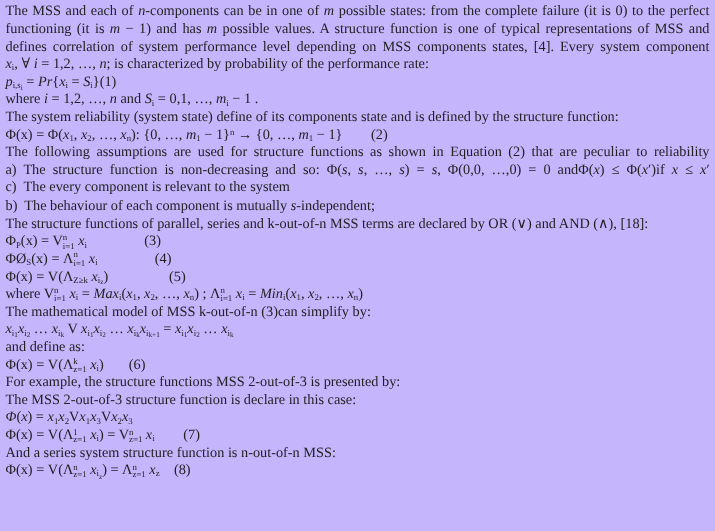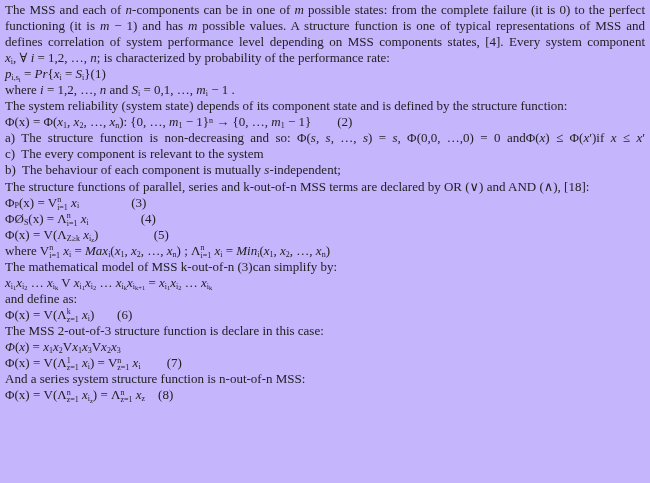--- a/index.html
+++ b/index.html
@@ -48,32 +48,34 @@
 </head>
 <body>
 
 <div class="page" style="background: #c4b5fd; color: rgb(34, 34, 34);">
     <div class="line j">The MSS and each of <i>n</i>-components can be in one of <i>m</i> possible states: from the complete failure (it is 0) to the perfect</div>
     <div class="line j">functioning (it is <i>m</i> − 1) and has <i>m</i> possible values. A structure function is one of typical representations of MSS and</div>
     <div class="line j">defines correlation of system performance level depending on MSS components states, [4]. Every system component</div>
     <div class="line"><i>x</i><sub>i</sub>, ∀ <i>i</i> = 1,2, …, <i>n</i>; is characterized by probability of the performance rate:</div>
     <div class="line"><i>p</i><sub>i,s<sub>i</sub></sub> = <i>Pr</i>{<i>x</i><sub>i</sub> = <i>S</i><sub>i</sub>}(1)</div>
     <div class="line">where <i>i</i> = 1,2, …, <i>n</i> and <i>S</i><sub>i</sub> = 0,1, …, <i>m</i><sub>i</sub> − 1 .</div>
-    <div class="line">The system reliability (system state) depends of its component state and is defined by the structure function:</div>
+    <div class="line">The system reliability (system state) define of its components state and is defined by the structure function:</div>
     <div class="line">Φ(x) = Φ(<i>x</i><sub>1</sub>, <i>x</i><sub>2</sub>, …, <i>x</i><sub>n</sub>): {0, …, <i>m</i><sub>1</sub> − 1}<sup>n</sup> → {0, …, <i>m</i><sub>1</sub> − 1}        (2)</div>
+    <div class="line j">The following assumptions are used for structure functions as shown in Equation (2) that are peculiar to reliability</div>
     <div class="line j">a)  The structure function is non-decreasing and so: Φ(<i>s</i>, <i>s</i>, …, <i>s</i>) = <i>s</i>, Φ(0,0, …,0) = 0 andΦ(<i>x</i>) ≤ Φ(<i>x</i>′)if <i>x</i> ≤ <i>x</i>′</div>
     <div class="line">c)  The every component is relevant to the system</div>
     <div class="line">b)  The behaviour of each component is mutually <i>s</i>-independent;</div>
     <div class="line">The structure functions of parallel, series and k-out-of-n MSS terms are declared by OR (∨) and AND (∧), [18]:</div>
     <div class="line">Φ<sub>P</sub>(x) = V<span class="ss"><span>n</span><span>i=1</span></span> <i>x</i><sub>i</sub>                (3)</div>
     <div class="line">ΦØ<sub>S</sub>(x) = Λ<span class="ss"><span>n</span><span>i=1</span></span> <i>x</i><sub>i</sub>                (4)</div>
     <div class="line">Φ(x) = V(Λ<sub>Z≥k</sub> <i>x</i><sub>i<sub>z</sub></sub>)                 (5)</div>
     <div class="line">where V<span class="ss"><span>n</span><span>i=1</span></span> <i>x</i><sub>i</sub> = <i>Max</i><sub>i</sub>(<i>x</i><sub>1</sub>, <i>x</i><sub>2</sub>, …, <i>x</i><sub>n</sub>) ; Λ<span class="ss"><span>n</span><span>i=1</span></span> <i>x</i><sub>i</sub> = <i>Min</i><sub>i</sub>(<i>x</i><sub>1</sub>, <i>x</i><sub>2</sub>, …, <i>x</i><sub>n</sub>)</div>
     <div class="line">The mathematical model of MSS k-out-of-n (3)can simplify by:</div>
     <div class="line"><i>x</i><sub>i<sub>1</sub></sub><i>x</i><sub>i<sub>2</sub></sub> … <i>x</i><sub>i<sub>k</sub></sub> V <i>x</i><sub>i<sub>1</sub></sub><i>x</i><sub>i<sub>2</sub></sub> … <i>x</i><sub>i<sub>k</sub></sub><i>x</i><sub>i<sub>k+1</sub></sub> = <i>x</i><sub>i<sub>1</sub></sub><i>x</i><sub>i<sub>2</sub></sub> … <i>x</i><sub>i<sub>k</sub></sub></div>
     <div class="line">and define as:</div>
     <div class="line">Φ(x) = V(Λ<span class="ss"><span>k</span><span>z=1</span></span> <i>x</i><sub>i</sub>)       (6)</div>
+    <div class="line">For example, the structure functions MSS 2-out-of-3 is presented by:</div>
     <div class="line">The MSS 2-out-of-3 structure function is declare in this case:</div>
     <div class="line"><i>Φ</i>(<i>x</i>) = <i>x</i><sub>1</sub><i>x</i><sub>2</sub>V<i>x</i><sub>1</sub><i>x</i><sub>3</sub>V<i>x</i><sub>2</sub><i>x</i><sub>3</sub></div>
     <div class="line">Φ(x) = V(Λ<span class="ss"><span>1</span><span>z=1</span></span> <i>x</i><sub>i</sub>) = V<span class="ss"><span>n</span><span>z=1</span></span> <i>x</i><sub>i</sub>        (7)</div>
     <div class="line">And a series system structure function is n-out-of-n MSS:</div>
     <div class="line">Φ(x) = V(Λ<span class="ss"><span>n</span><span>z=1</span></span> <i>x</i><sub>i<sub>z</sub></sub>) = Λ<span class="ss"><span>n</span><span>z=1</span></span> <i>x</i><sub>z</sub>    (8)</div>
   </div>
 
 </body></html>

